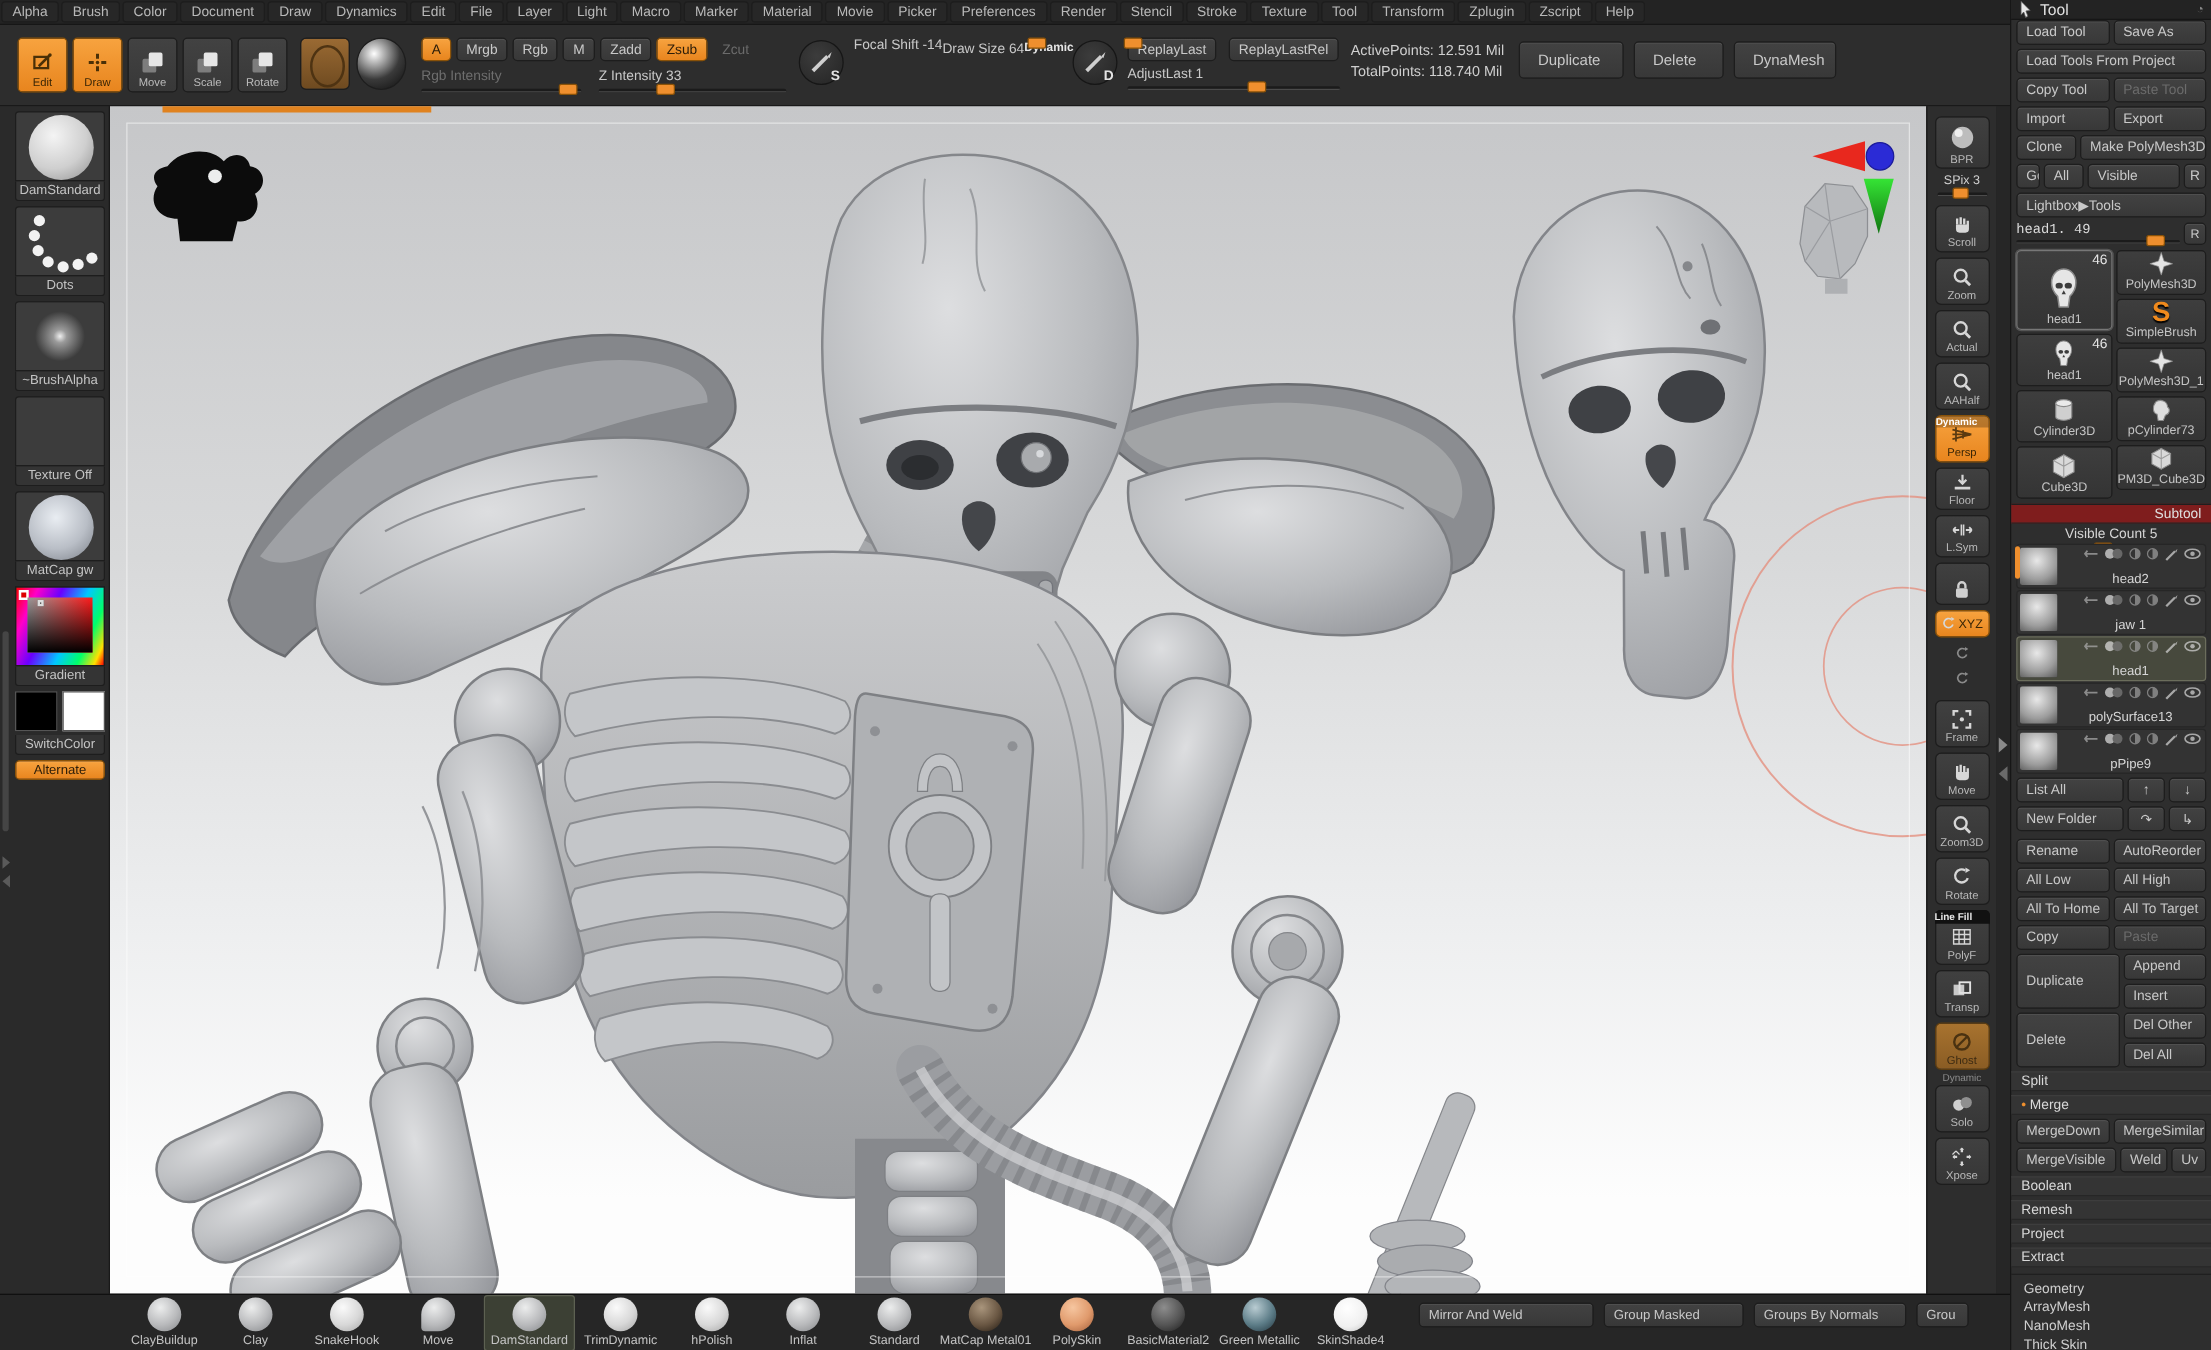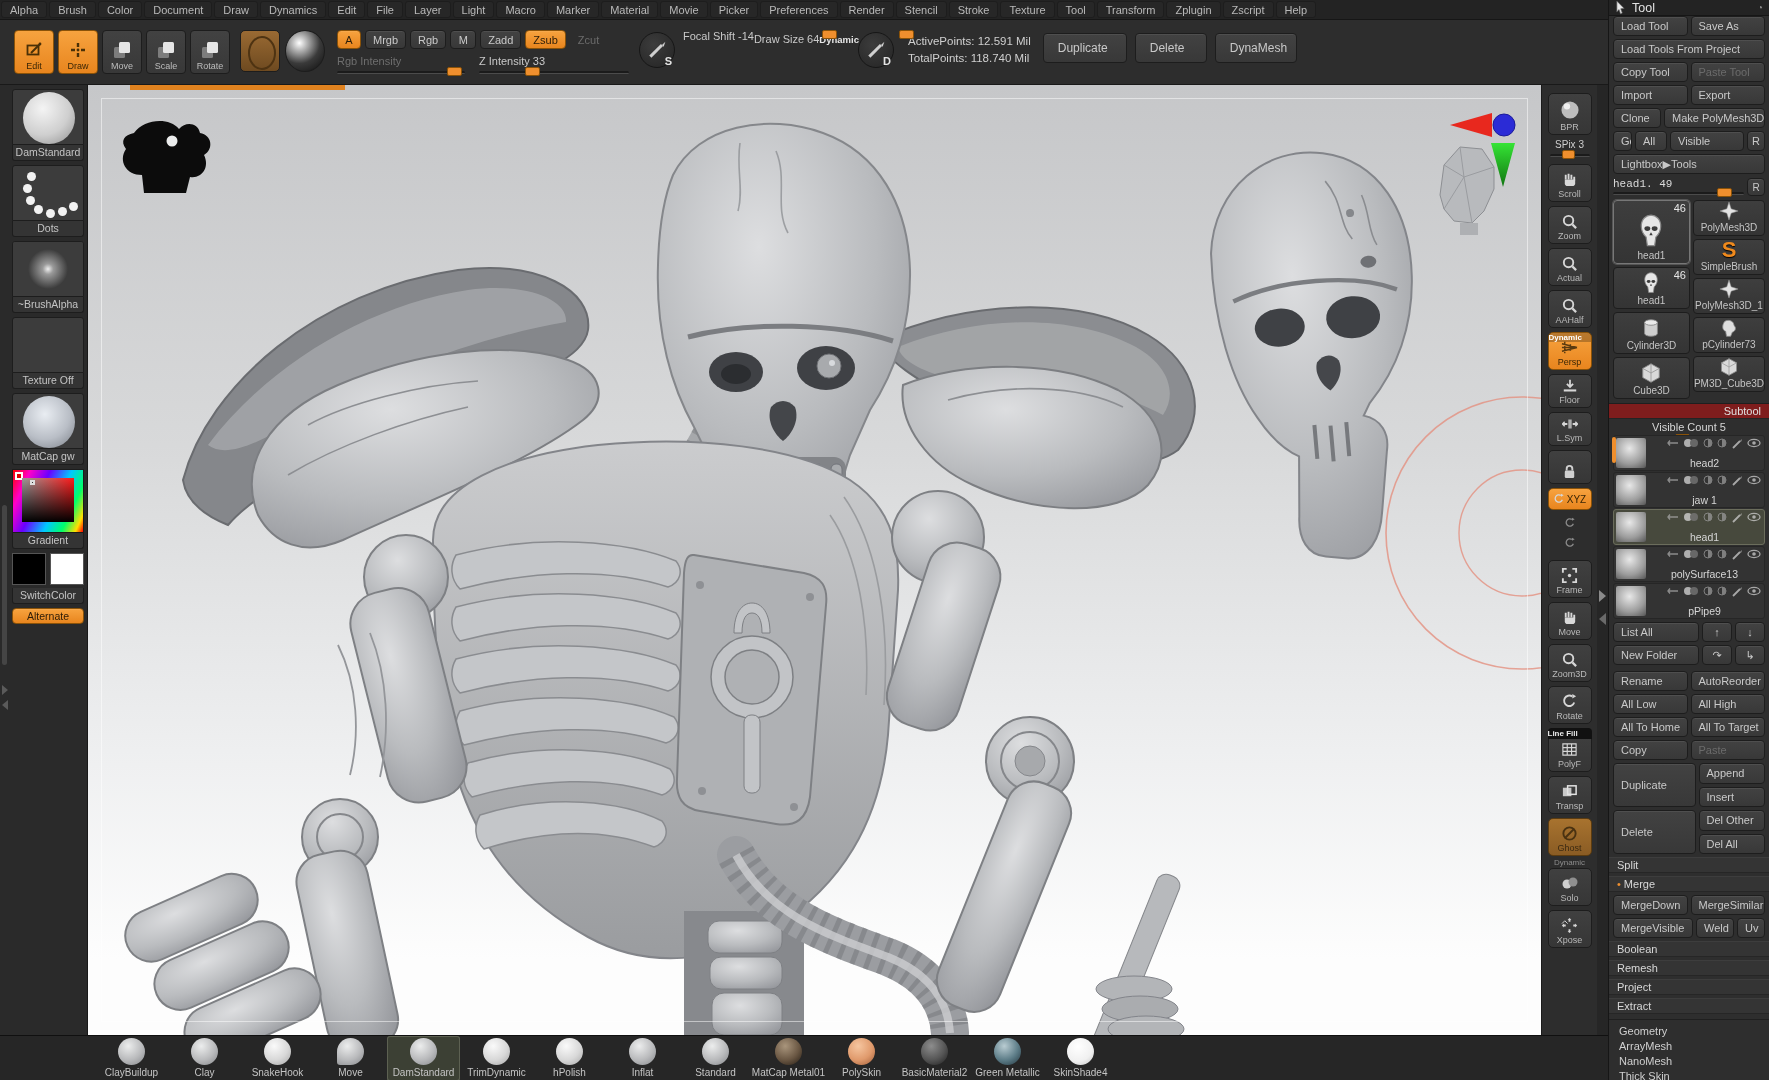--- a/index.html
+++ b/index.html
@@ -385,37 +385,48 @@
             <use href="#i-pen"></use>
           </svg>
           <span>S</span>
         </div>
       <div style="display:flex;flex-direction:row;width:165px">
         <div class="shlabel">Focal Shift -14</div>
         <div class="slider" style="width:165px">
             <div class="track"></div>
             <div class="thumb" style="left:68px"></div>
           </div>
-        <div style="display:flex;align-items:flex-end;margin-top:3px">
+        <div style="display:flex;align-items:flex-start;margin-top:3px">
           <div class="shlabel">Draw Size 64</div>
           <div class="shlabel" style="margin-left:auto;font-weight:bold;font-size:9.5px;color:#e6e6e6">Dynamic</div>
         </div>
         <div class="slider" style="width:165px">
             <div class="track"></div>
             <div class="thumb" style="left:40px"></div>
           </div>
       </div>
     </div>
     <div class="shelf-g">
       <div class="circ-ic">
           <svg width="20" height="20">
             <use href="#i-pen"></use>
           </svg>
           <span>D</span>
         </div>
+      <div style="display:flex;flex-direction:column">
+        <div style="display:flex;gap:6px">
+          <div class="btn mini">ReplayLast</div>
+          <div class="btn mini">ReplayLastRel</div>
+        </div>
+        <div class="shlabel" style="margin-top:4px">AdjustLast 1</div>
+        <div class="slider" style="width:170px">
+            <div class="track"></div>
+            <div class="thumb" style="left:96px"></div>
+          </div>
+      </div>
     </div>
     <div class="points">
       <div>ActivePoints: 12.591 Mil</div>
       <div>TotalPoints: 118.740 Mil</div>
     </div>
     <div class="shelf-g" style="margin-top:3px">
       <div class="btn bigbtn" style="width:84px">Duplicate</div>
       <div class="btn bigbtn" style="width:72px">Delete</div>
       <div class="btn bigbtn" style="width:82px;margin-right:10px">DynaMesh</div>
     </div>
@@ -1166,15 +1177,21 @@
         <div class="bbar-item">
           <div class="sw sw-teal"></div>
           <div class="bbar-label">Green Metallic</div>
         </div>
 
         <div class="bbar-item">
           <div class="sw sw-white"></div>
           <div class="bbar-label">SkinShade4</div>
         </div>
       </div>
+    <div id="bbar-right">
+      <div class="btn" style="width:140px">Mirror And Weld</div>
+      <div class="btn" style="width:112px">Group Masked</div>
+      <div class="btn" style="width:122px">Groups By Normals</div>
+      <div class="btn" style="width:42px">Grou</div>
+    </div>
   </div>
 
 </div>
 
 </body></html>

